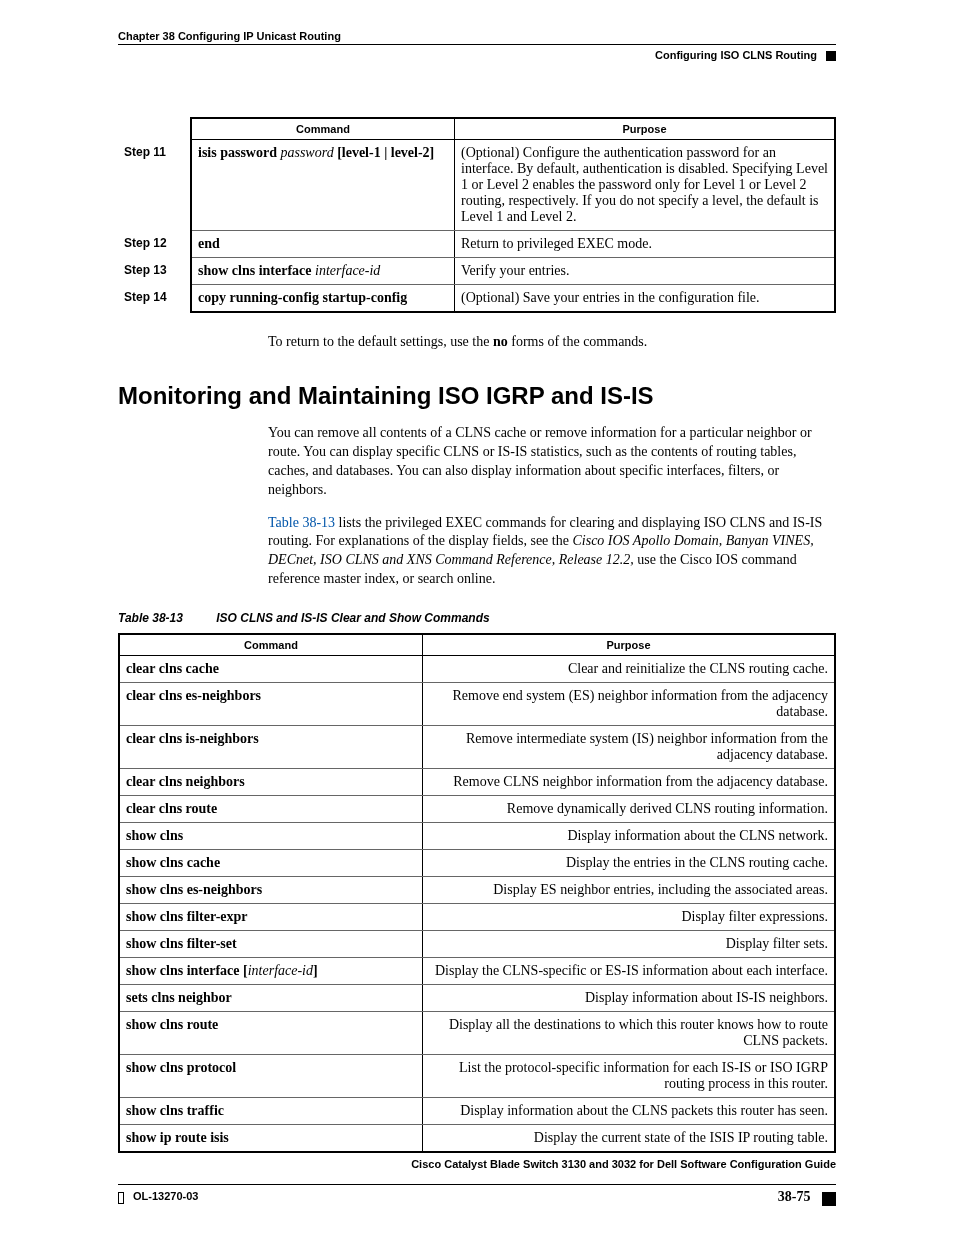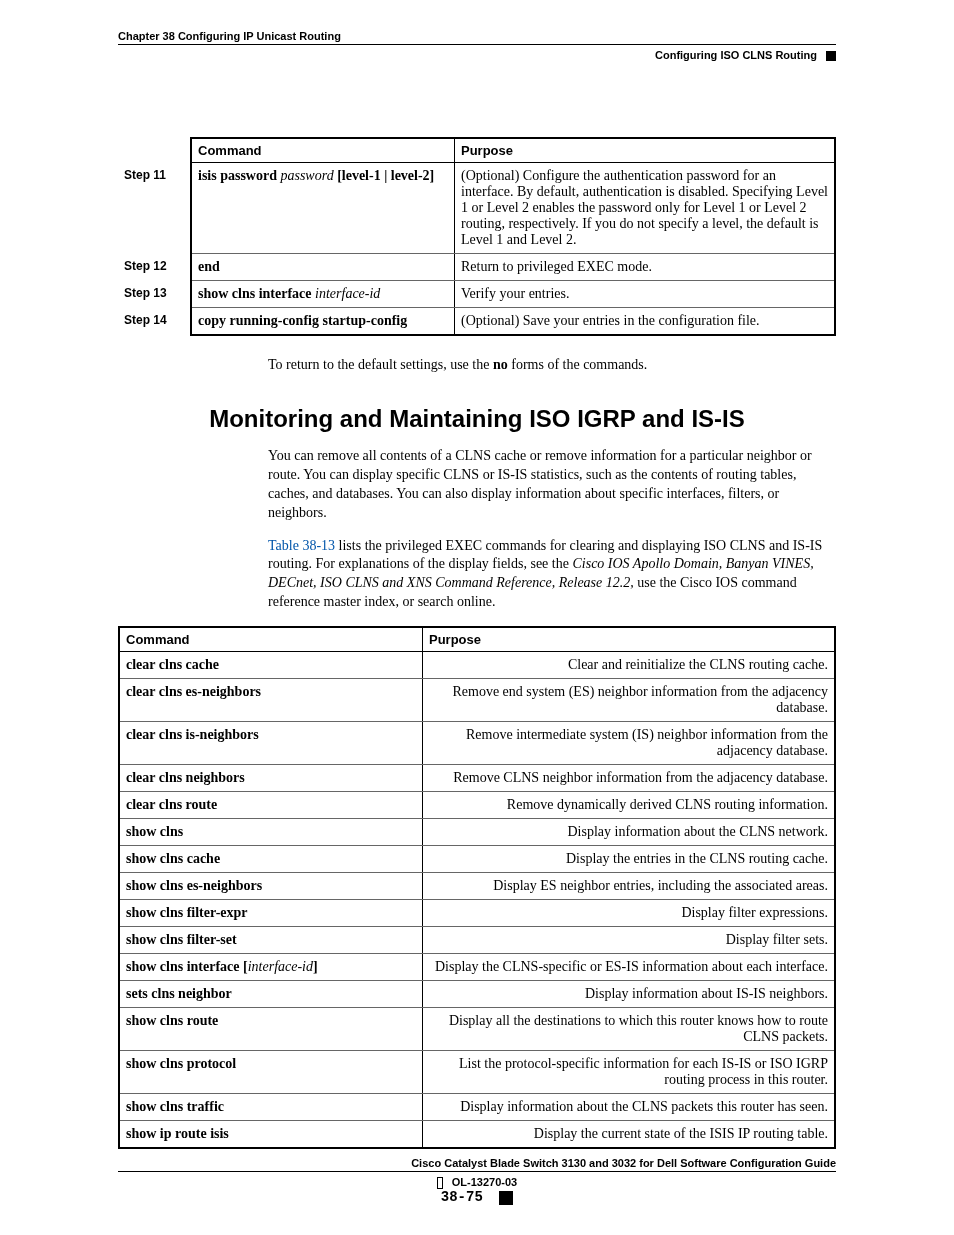--- a/index.html
+++ b/index.html
@@ -26,42 +26,42 @@
   .top-rule {
     border: none;
     border-top: 1.5px solid #000;
     margin: 0 0 4px 0;
   }
   .sub-header {
     font-family: Arial, Helvetica, sans-serif;
     font-size: 11px;
     font-weight: bold;
     text-align: right;
-    margin-bottom: 76px;
+    margin-bottom: 56px;
   }
   .sub-header .marker {
     display: inline-block;
     width: 10px;
     height: 10px;
     background: #000;
     vertical-align: middle;
     margin-left: 6px;
   }
 
   
   table.content-table {
     width: 100%;
     border-collapse: collapse;
     margin-bottom: 20px;
   }
   table.content-table th {
     font-family: Arial, Helvetica, sans-serif;
     font-weight: bold;
-    font-size: 13px;
-    text-align: left;
+    font-size: 11px;
+    text-align: center;
     padding: 4px 6px;
     border-top: 2px solid #000;
     border-bottom: 1px solid #000;
     vertical-align: bottom;
   }
   table.content-table td {
     padding: 5px 6px;
     border-bottom: 1px solid #666;
     vertical-align: top;
     font-size: 14px;
@@ -117,21 +117,20 @@
     font-size: 14px;
     line-height: 1.35;
   }
   .body-text .link { color: #0055aa; }
 
   h2.section-heading {
     font-family: Arial, Helvetica, sans-serif;
     font-weight: bold;
     font-size: 24px;
     margin: 30px 0 14px 0;
-    text-align: center;
   }
 
   .table-caption {
     font-family: Arial, Helvetica, sans-serif;
     font-size: 12px;
     font-weight: bold;
     font-style: italic;
     margin: 22px 0 8px 0;
   }
   .table-caption .num {
@@ -172,37 +171,36 @@
     bottom: 30px;
     left: 70px;
     right: 70px;
   }
   .footer-title {
     font-family: Arial, Helvetica, sans-serif;
     font-size: 11px;
     font-weight: bold;
     text-align: right;
     border-bottom: 1.5px solid #000;
-    padding-bottom: 2px;
+    padding-bottom: 14px;
     margin-top: 28px;
   }
   .footer-row {
     display: flex;
     justify-content: space-between;
     align-items: center;
     margin-top: 4px;
-    flex-direction: column;
   }
   .footer-left {
     font-family: Arial, Helvetica, sans-serif;
     font-size: 11px;
     font-weight: bold;
   }
   .footer-right {
-    font-family: Liberation Mono, monospace;
+    font-family: Liberation Serif, serif;
     font-size: 14px;
     font-weight: bold;
   }
   .footer-right .marker {
     display: inline-block;
     width: 14px;
     height: 14px;
     background: #000;
     vertical-align: middle;
     margin-left: 8px;
@@ -262,20 +260,24 @@
   </table>
 
   <p class="body-text" id="return-text">To return to the default settings, use the <b>no</b> forms of the commands.</p>
 
   <h2 class="section-heading">Monitoring and Maintaining ISO IGRP and IS-IS</h2>
 
   <p class="body-text">You can remove all contents of a CLNS cache or remove information for a particular neighbor or route. You can display specific CLNS or IS-IS statistics, such as the contents of routing tables, caches, and databases. You can also display information about specific interfaces, filters, or neighbors.</p>
 
   <p class="body-text" id="para2"><span class="link">Table 38-13</span> lists the privileged EXEC commands for clearing and displaying ISO CLNS and IS-IS routing. For explanations of the display fields, see the <i>Cisco IOS Apollo Domain, Banyan VINES, DECnet, ISO CLNS and XNS Command Reference, Release 12.2,</i> use the Cisco IOS command reference master index, or search online.</p>
 
+  <div class="table-caption">
+    <span class="num">Table 38-13</span>
+    <span>ISO CLNS and IS-IS Clear and Show Commands</span>
+  </div>
 
   <table class="content-table cmds">
     <thead>
       <tr>
         <th class="c1">Command</th>
         <th class="c2">Purpose</th>
       </tr>
     </thead>
     <tbody id="cmds-body">
         <tr>

